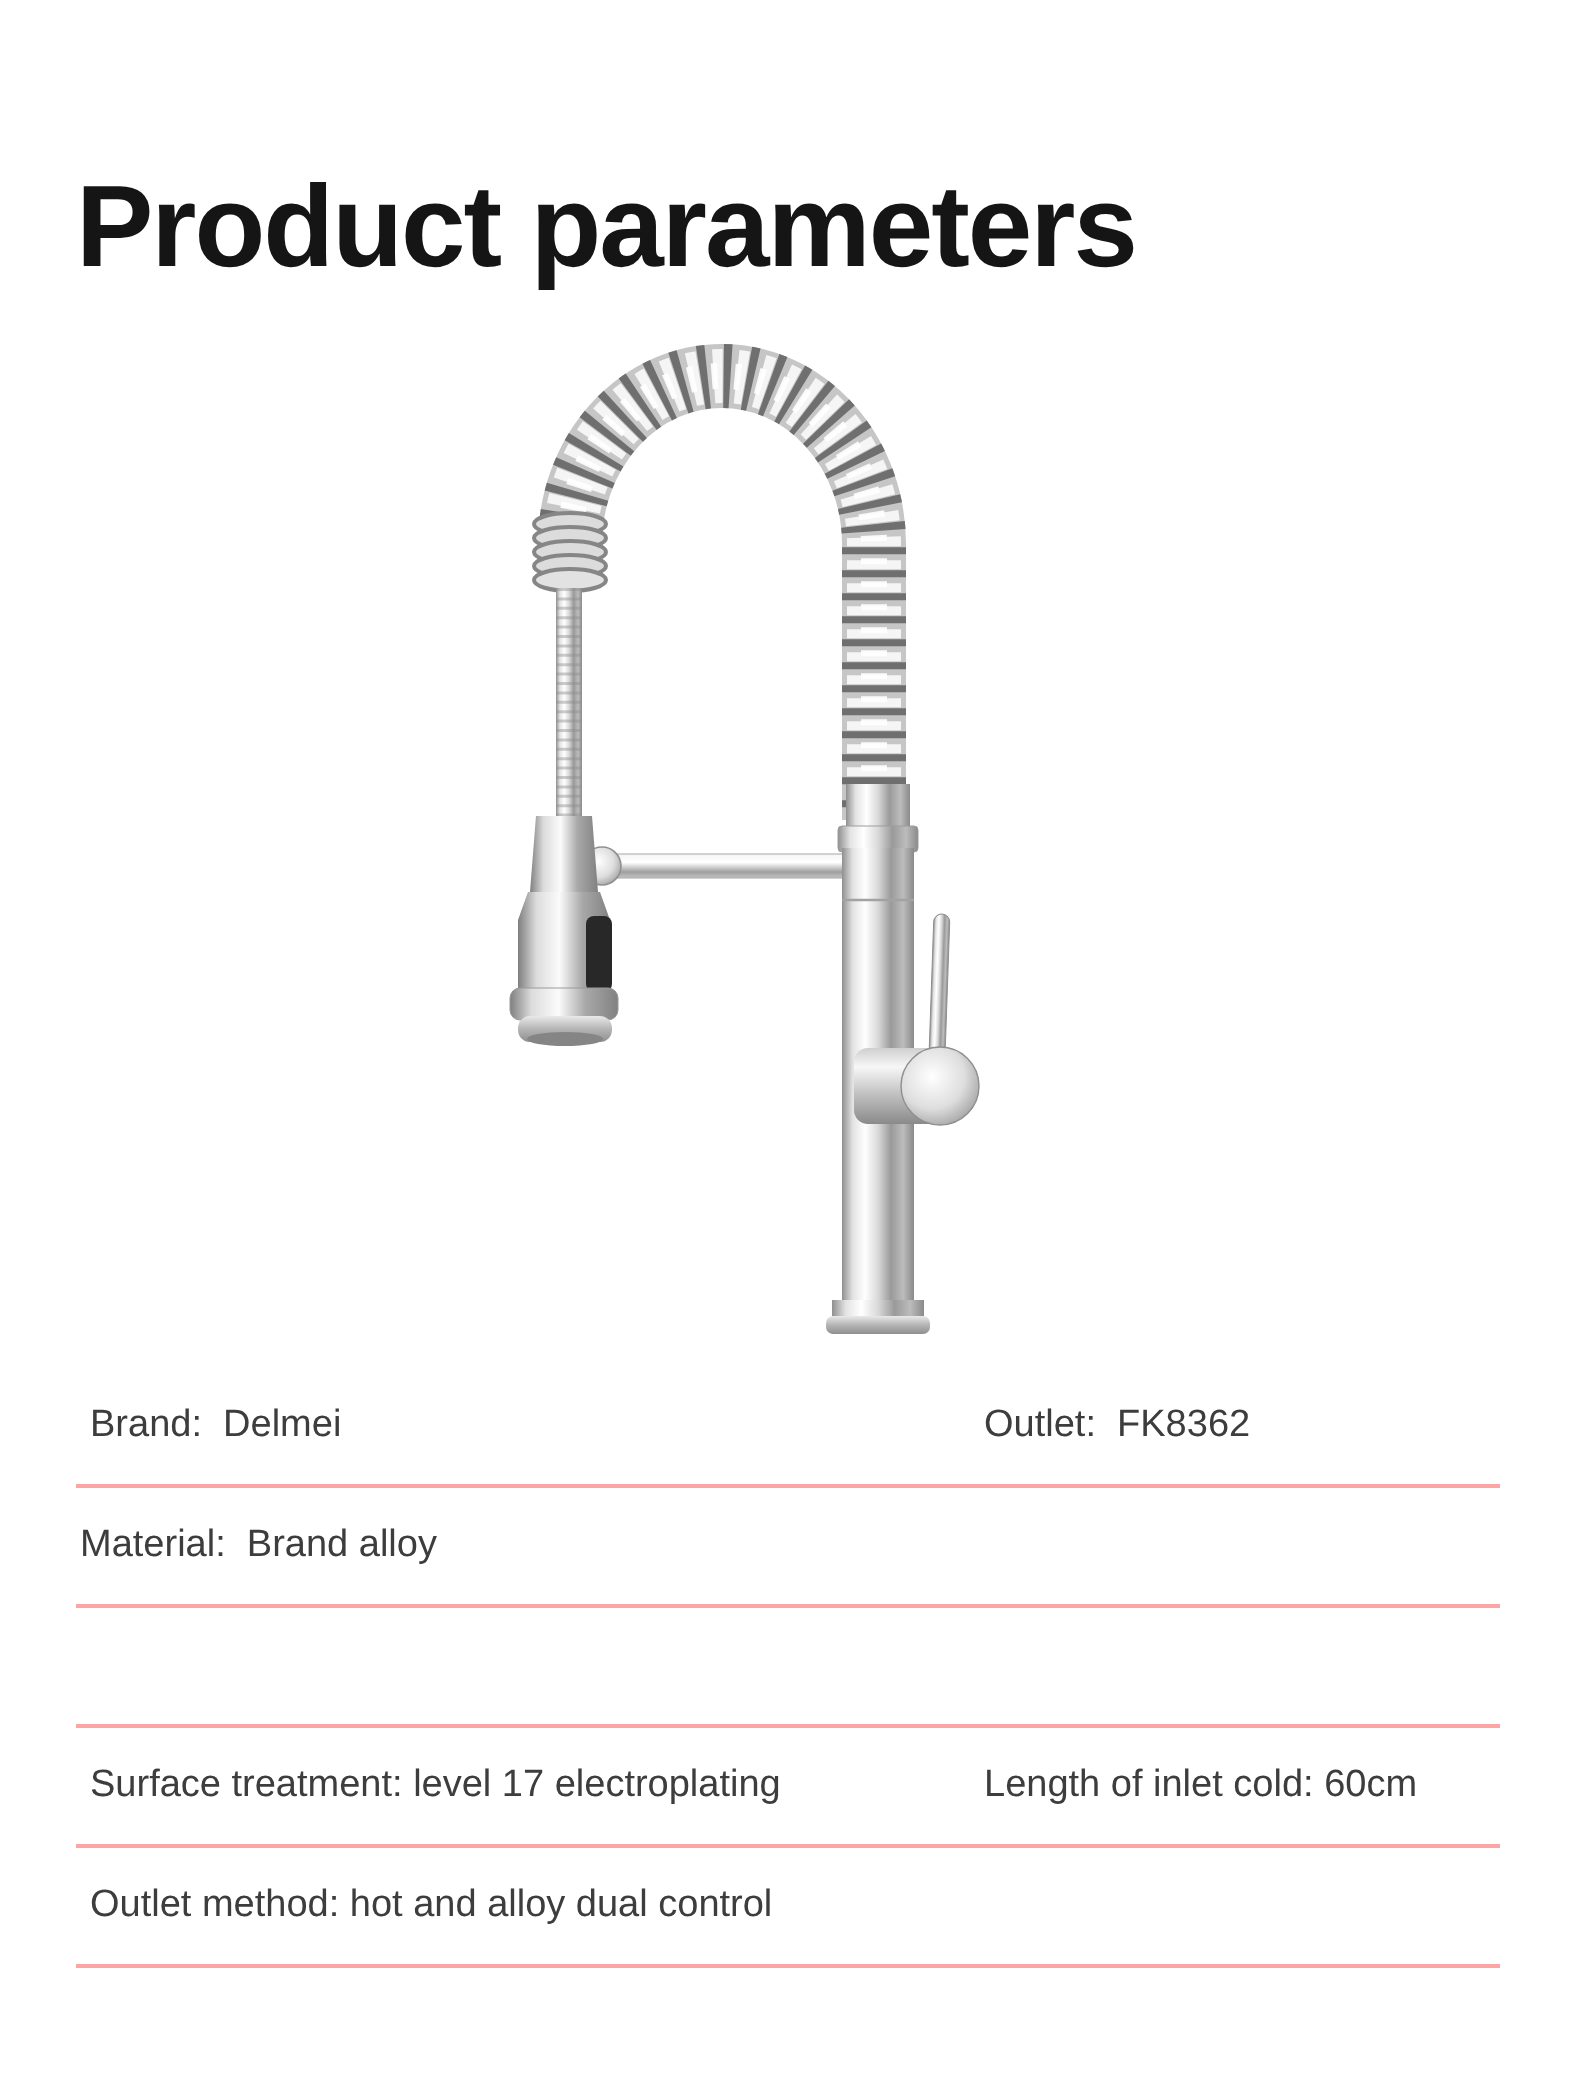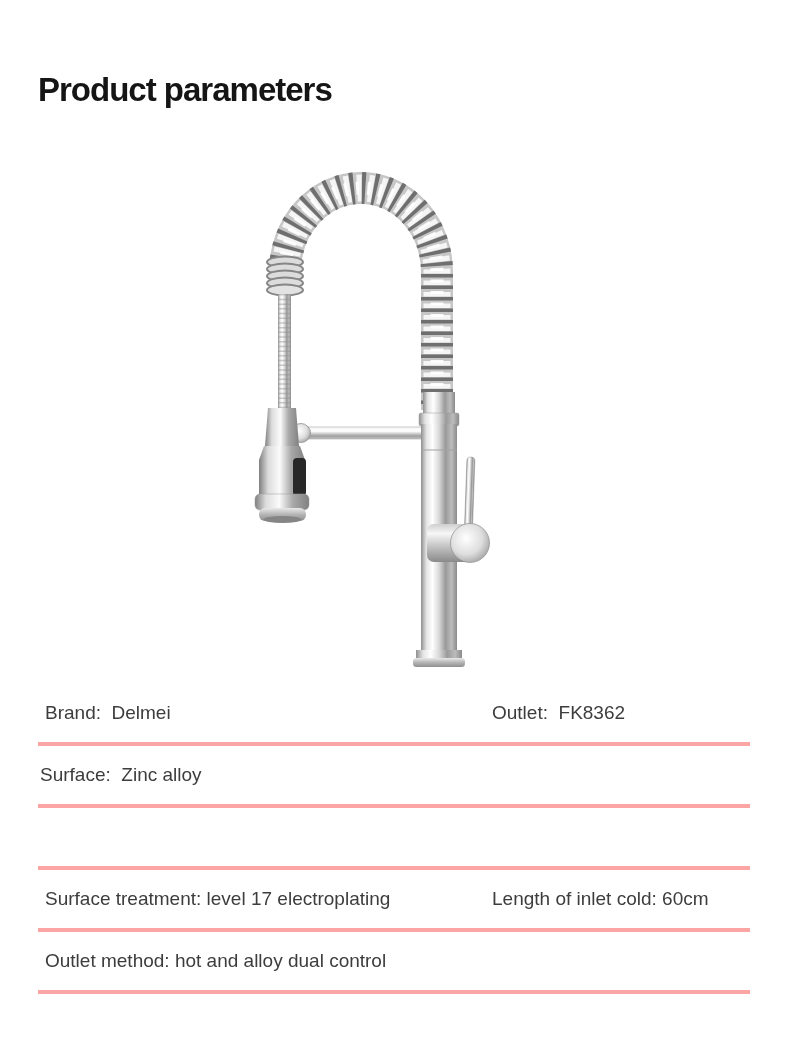--- a/index.html
+++ b/index.html
@@ -7,23 +7,23 @@
     position: relative;
     width: 790px;
     height: 1038px;
     background: #ffffff;
     font-family: "Liberation Sans", "DejaVu Sans", sans-serif;
     overflow: hidden;
   }
   .title {
     position: absolute;
     left: 38px;
-    top: 64px;
+    top: 88px;
     margin: 0;
-    font-size: 33px;
+    font-size: 58px;
     line-height: 51px;
     font-weight: 700;
     letter-spacing: -1px;
     color: #151515;
     white-space: nowrap;
   }
   .figure {
     position: absolute;
     left: 240px;
     top: 158px;
@@ -34,21 +34,21 @@
     position: absolute;
     left: 38px;
     top: 684px;
     width: 712px;
   }
   .param-row {
     display: grid;
     grid-template-columns: 452px 1fr;
     align-items: center;
     height: 58px;
-    border-bottom: 4px solid #fca5a5;
+    border-bottom: 2px solid #fca5a5;
   }
   .cell {
     font-size: 19px;
     color: #3d3d3d;
     white-space: pre;
     overflow: hidden;
   }
   .cell.left  { padding-left: 7px; }
   .cell.right { padding-left: 2px; }
 </style>
@@ -153,21 +153,21 @@
       </g>
     </svg>
   </div>
 
   <div class="params">
     <div class="param-row">
       <div class="cell left">Brand:  Delmei</div>
       <div class="cell right">Outlet:  FK8362</div>
     </div>
     <div class="param-row">
-      <div class="cell right">Surface:  Zinc alloy</div>
+      <div class="cell right">Material:  Brand alloy</div>
     </div>
     <div class="param-row">
     </div>
     <div class="param-row">
       <div class="cell left">Surface treatment: level 17 electroplating</div>
       <div class="cell right">Length of inlet cold: 60cm</div>
     </div>
     <div class="param-row">
       <div class="cell left">Outlet method: hot and alloy dual control</div>
       <div class="cell right"></div>

